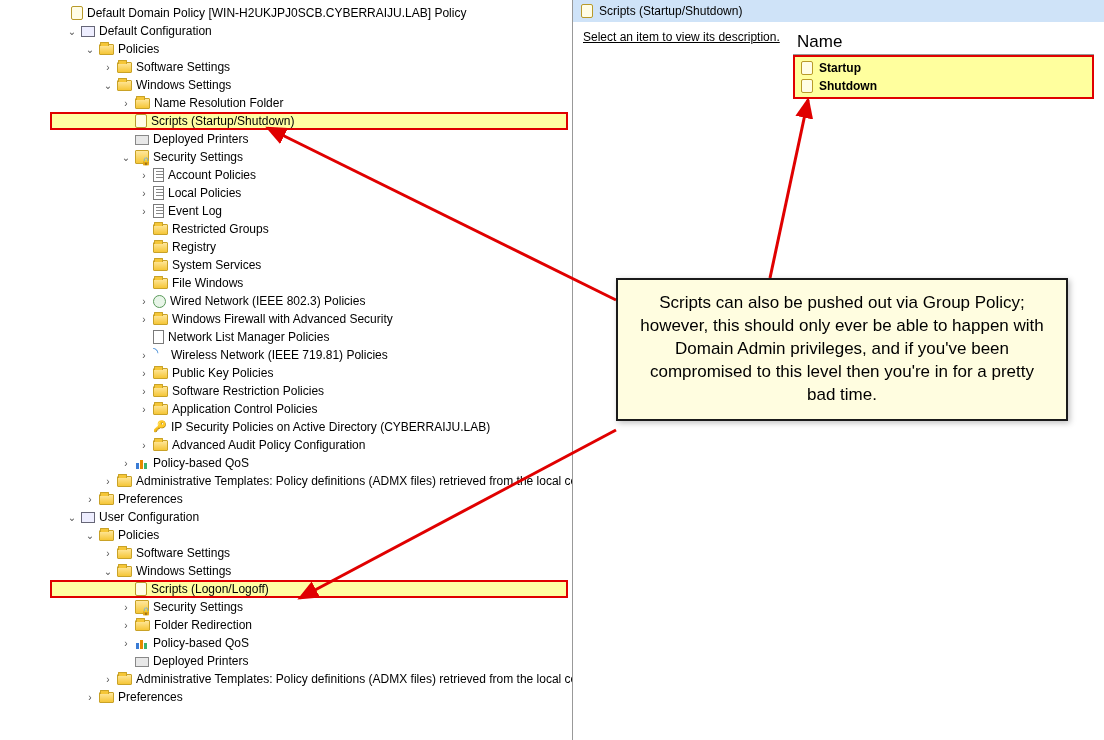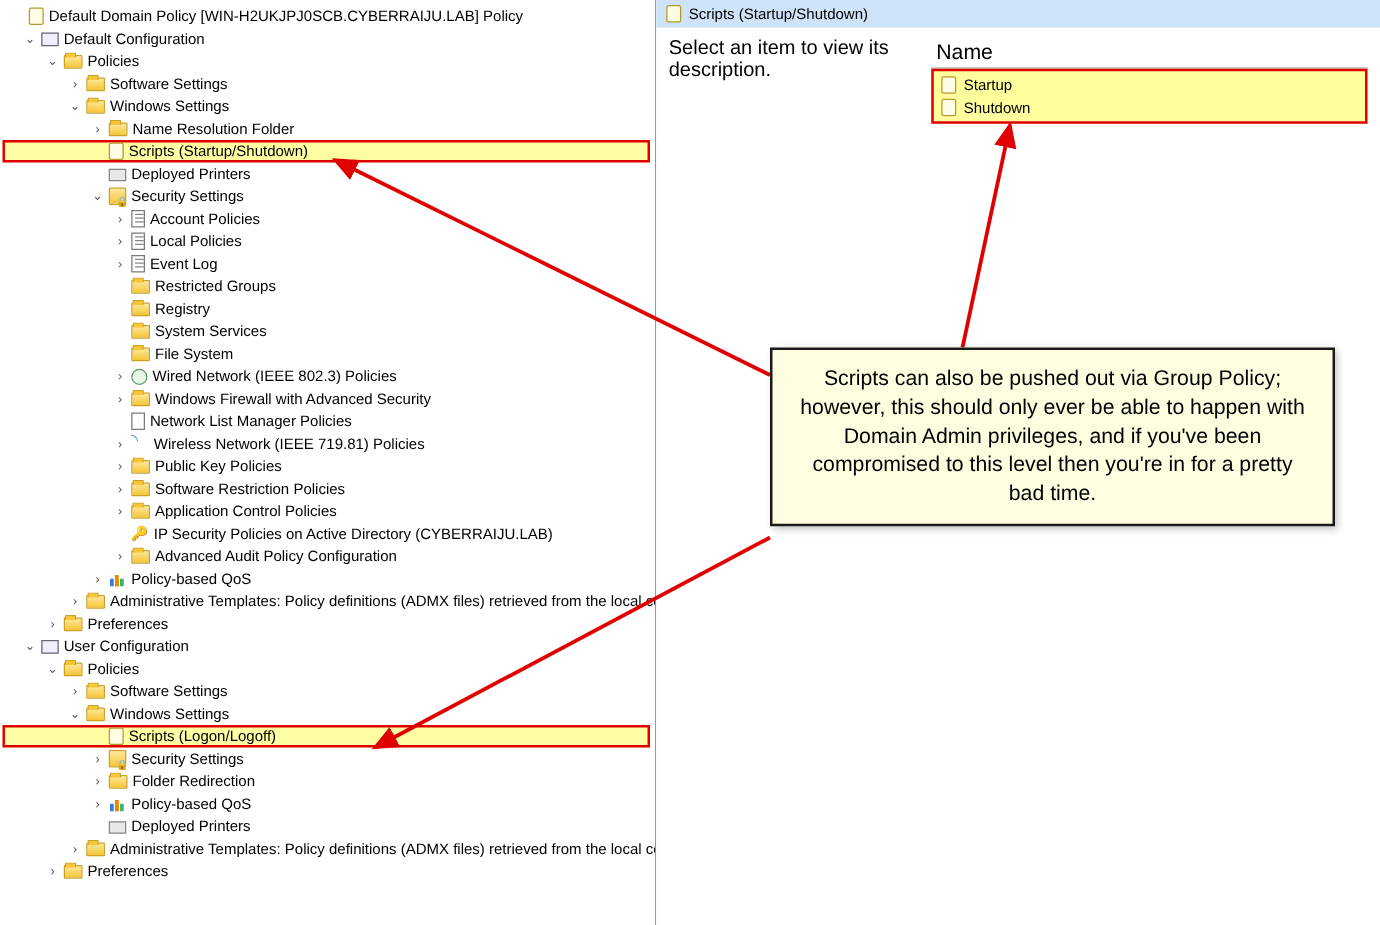--- a/index.html
+++ b/index.html
@@ -10,20 +10,21 @@
     color: #000;
     background: #fff;
     width: 1104px;
     height: 740px;
     overflow: hidden;
     position: relative;
   }
   .container {
     display: flex;
     height: 100%;
+    margin-left: 48px;
   }
   .left-panel {
     width: 525px;
     border-right: 1px solid #999;
     overflow: hidden;
     background: #fff;
     padding-top: 4px;
   }
   .right-panel {
     flex: 1;
@@ -37,34 +38,36 @@
     align-items: center;
     gap: 6px;
     font-size: 12px;
   }
   .right-body {
     display: flex;
     padding: 8px 10px;
   }
   .desc-col {
     width: 210px;
-    font-size: 16px;
+    font-size: 12px;
+    text-decoration: underline;
   }
   .name-col {
     flex: 1;
   }
   .name-header {
     border-bottom: 1px solid #999;
     padding: 2px 4px;
     font-size: 17px;
   }
   .script-items {
     border: 2px solid #e00000;
     background: #ffff9e;
     padding: 2px 0;
+    font-weight: bold;
   }
   .script-item {
     display: flex;
     align-items: center;
     gap: 6px;
     padding: 2px 6px;
     font-size: 12px;
   }
   .tree {
     padding: 0 4px;
@@ -321,21 +324,21 @@
         <span class="label">Registry</span>
       </div>
       <div class="row" style="padding-left:86px">
         <span class="expander spacer">▶</span>
         <span class="icon folder"></span>
         <span class="label">System Services</span>
       </div>
       <div class="row" style="padding-left:86px">
         <span class="expander spacer">▶</span>
         <span class="icon folder"></span>
-        <span class="label">File System</span>
+        <span class="label">File Windows</span>
       </div>
       <div class="row" style="padding-left:86px">
         <span class="expander">›</span>
         <span class="icon network"></span>
         <span class="label">Wired Network (IEEE 802.3) Policies</span>
       </div>
       <div class="row" style="padding-left:86px">
         <span class="expander">›</span>
         <span class="icon folder"></span>
         <span class="label">Windows Firewall with Advanced Security</span>

